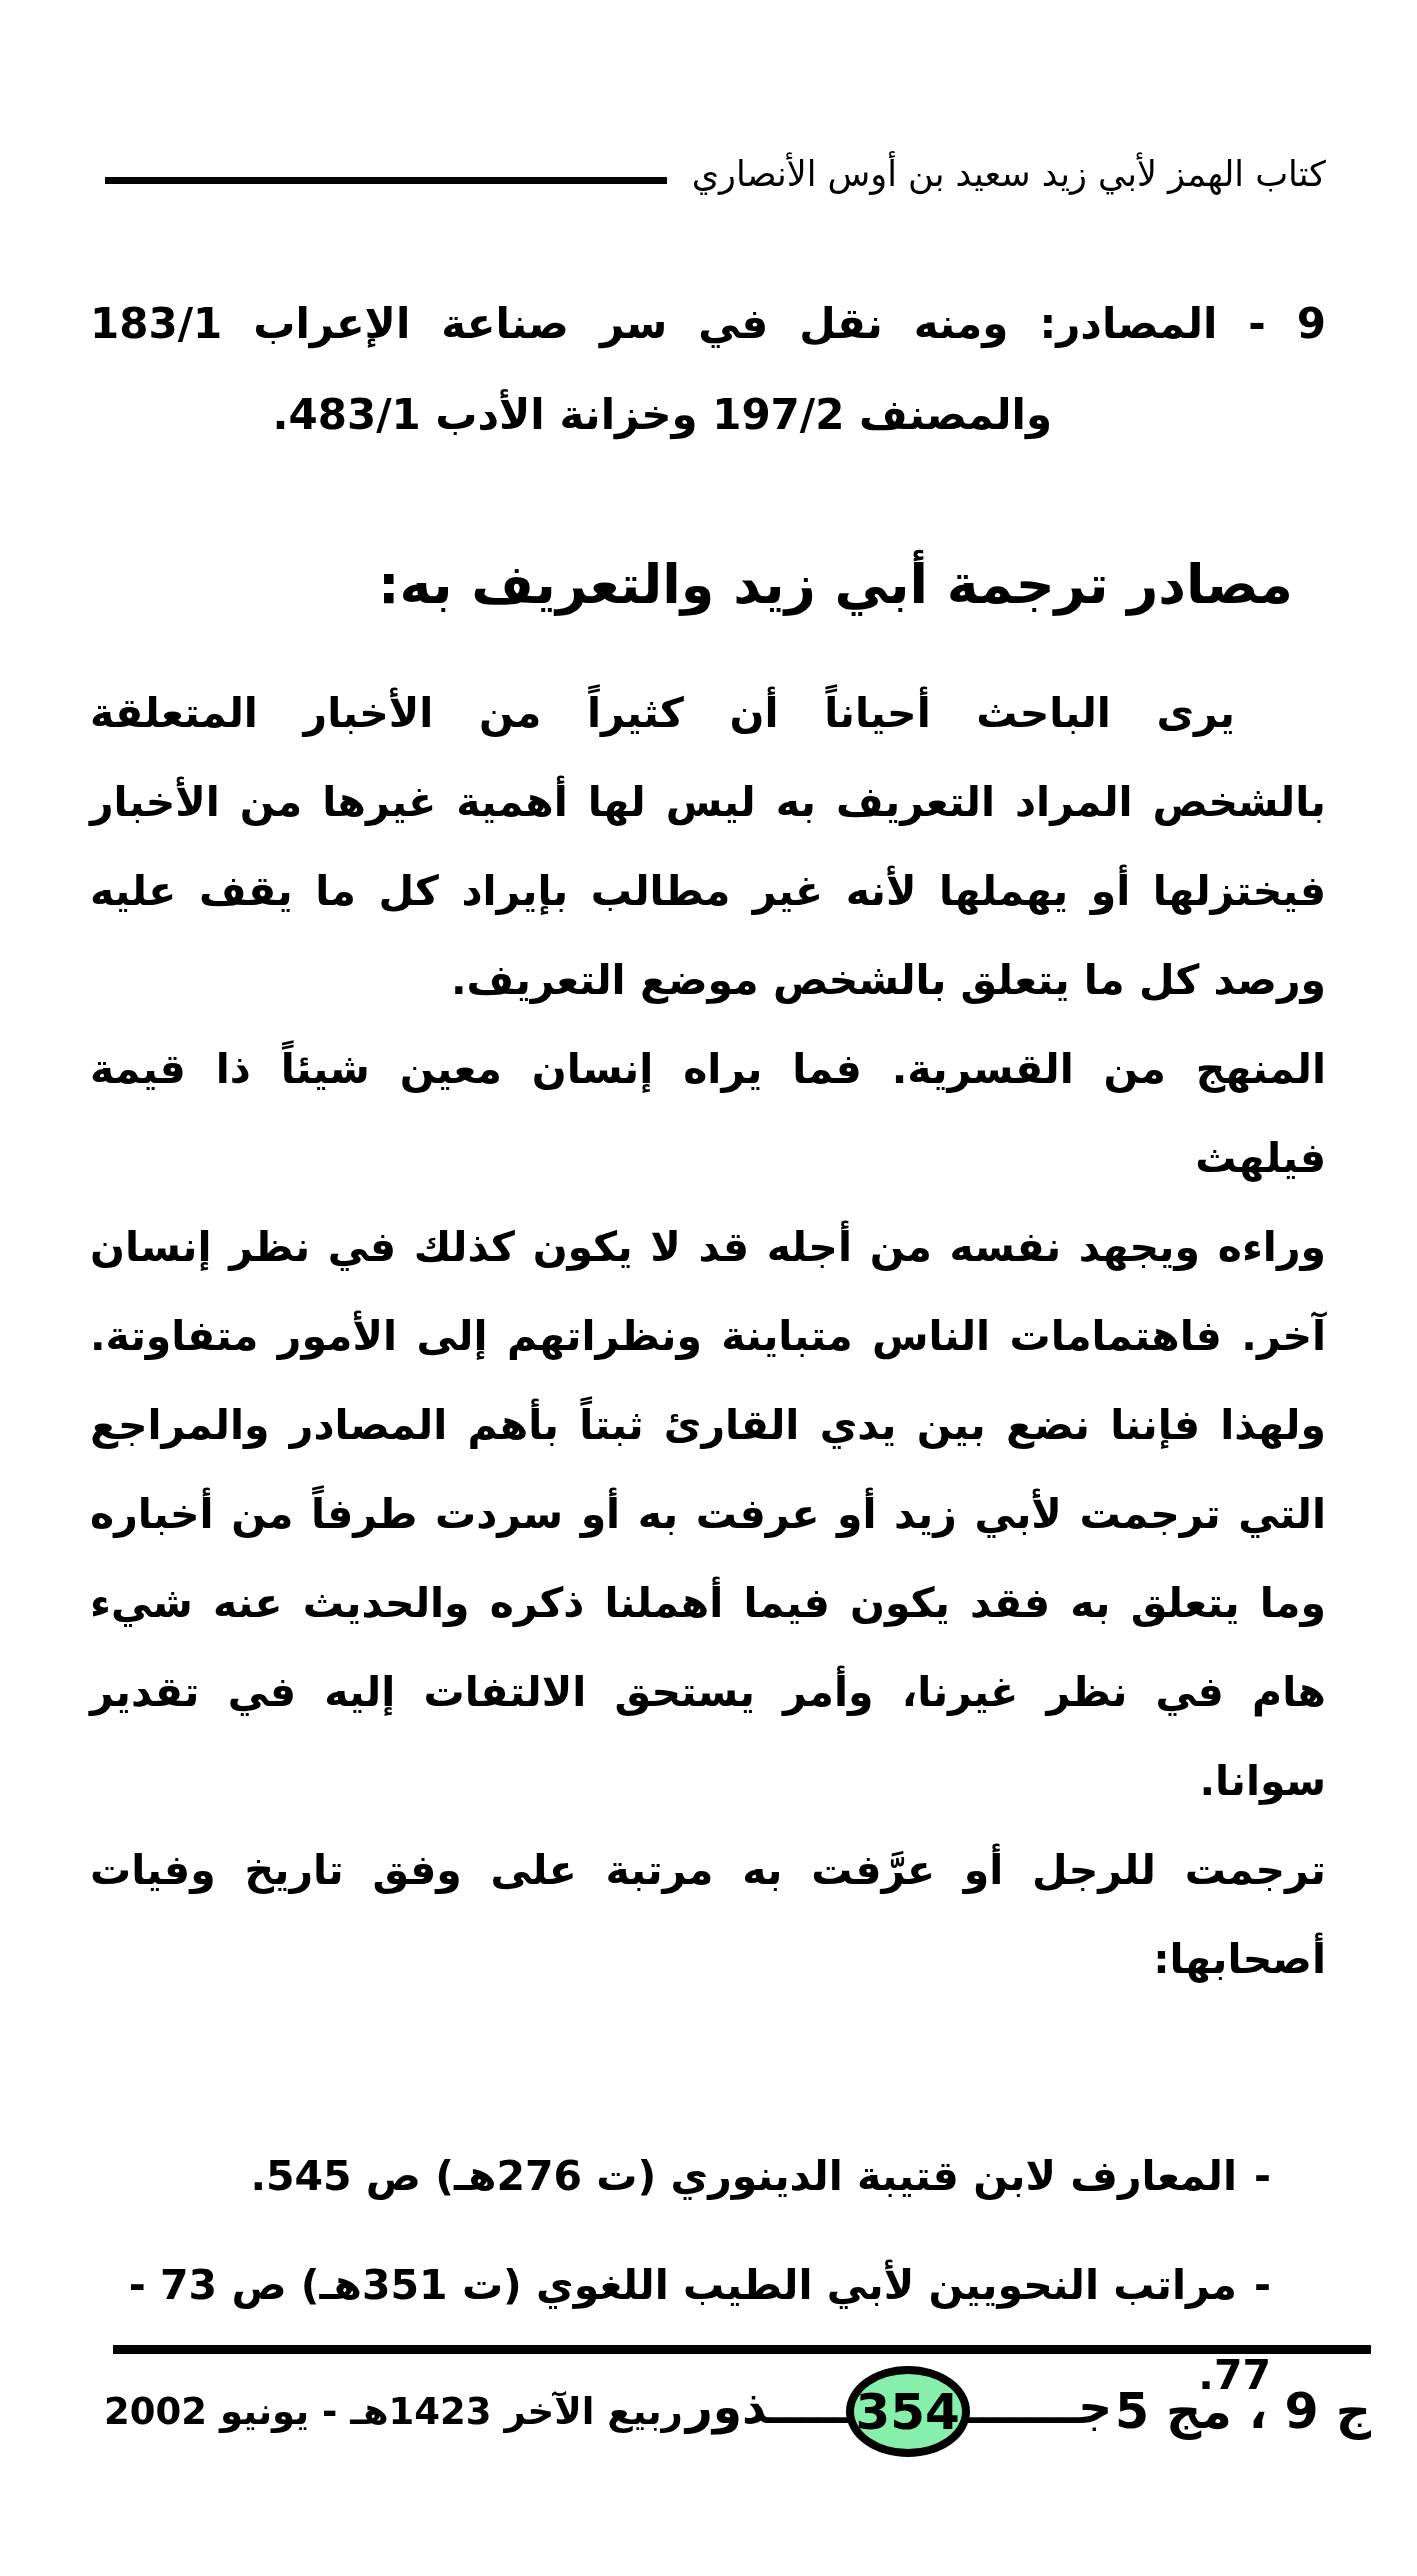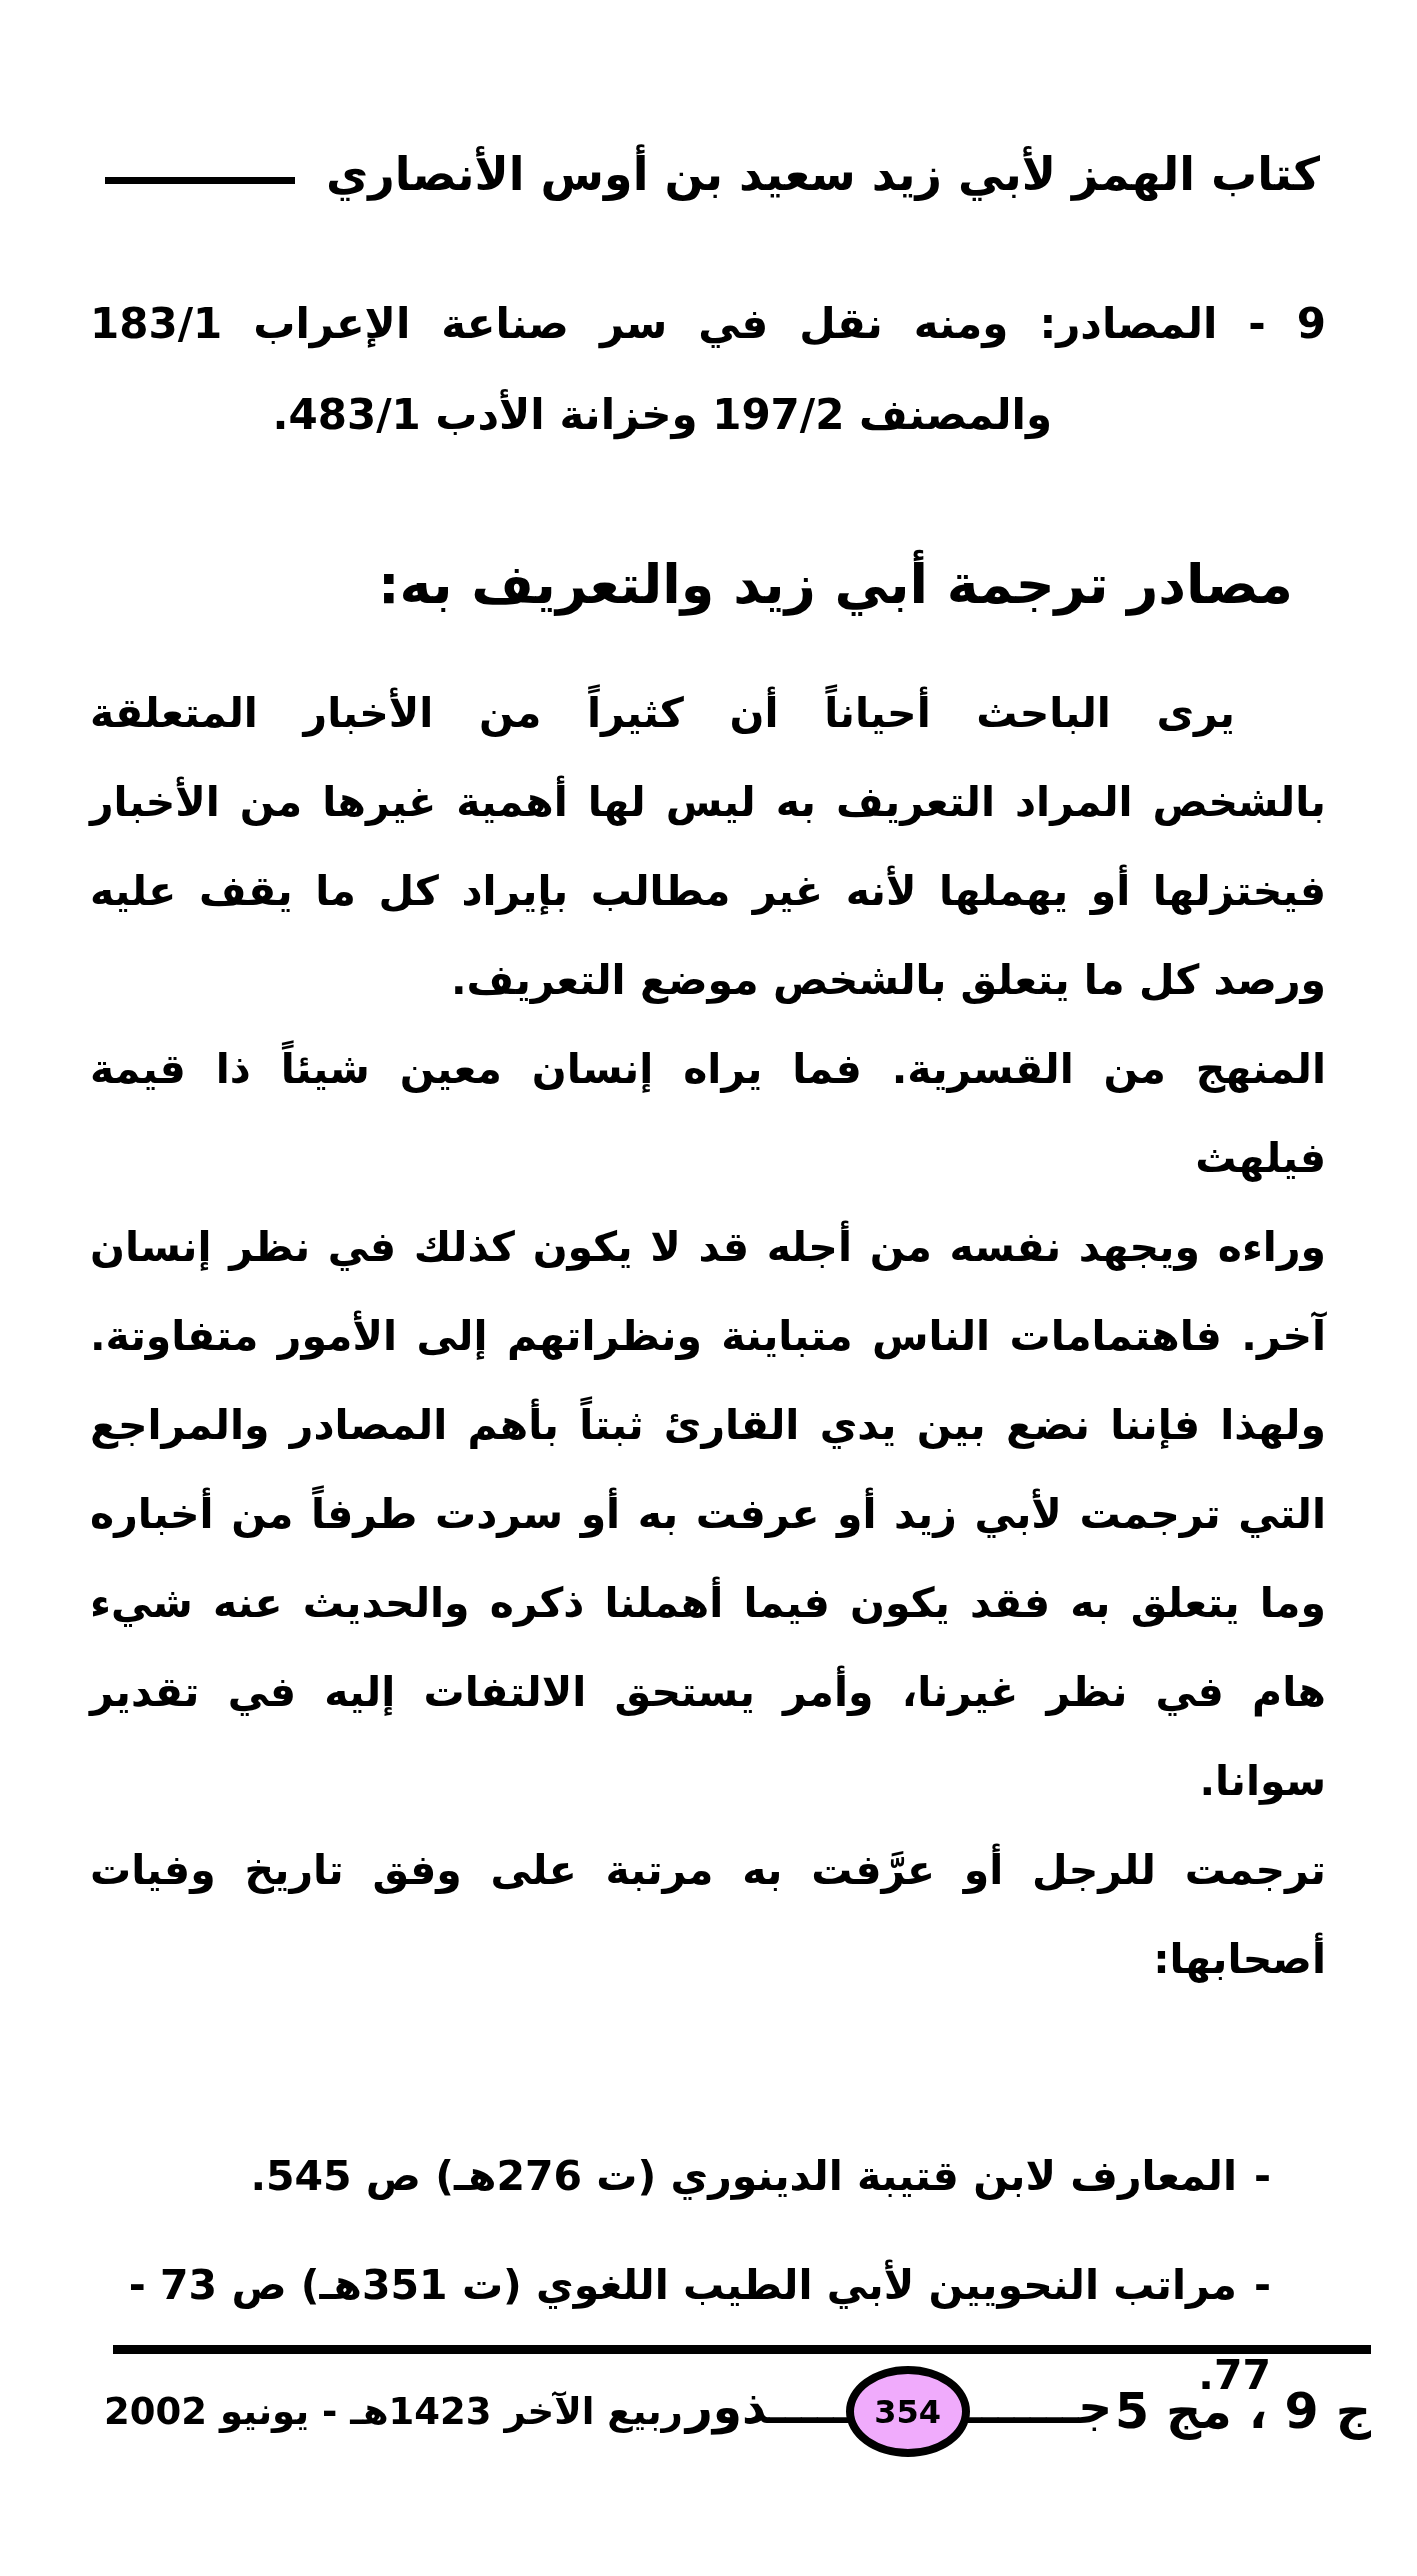--- a/index.html
+++ b/index.html
@@ -16,23 +16,23 @@
 
   
   .hdr {
     position: absolute;
     top: 131px; right: 91px; left: 91px;
     height: 86px;
     display: flex;
     align-items: center;
   }
   .hdr-title {
-    margin: 6px;
-    font-size: 46px;
-    font-weight: bold;
+    margin: 0;
+    font-size: 35px;
+    font-weight: normal;
     white-space: nowrap;
   }
   .hdr-rule {
     flex: 1 1 auto;
     height: 7.6px;
     background: #000;
     margin-right: 25px;
     margin-left: 15.2px;
     position: relative;
     top: 6.7px;
@@ -109,25 +109,25 @@
     font-size: 47px;
     font-weight: bold;
   }
   .journal .k { position: relative; top: -4.8px; white-space: nowrap; }
   .badge {
     box-sizing: border-box;
     width: 124px;
     height: 91px;
     border: 8.6px solid #000;
     border-radius: 50%;
-    background: #f0abfc;
+    background: #86efac;
     display: flex;
     align-items: center;
     justify-content: center;
-    font-size: 32px;
+    font-size: 50px;
     font-weight: bold;
     direction: ltr;
     margin: 0 -3.8px;
     z-index: 1;
   }
 </style>
 </head>
 <body>
 
 <div class="page">

